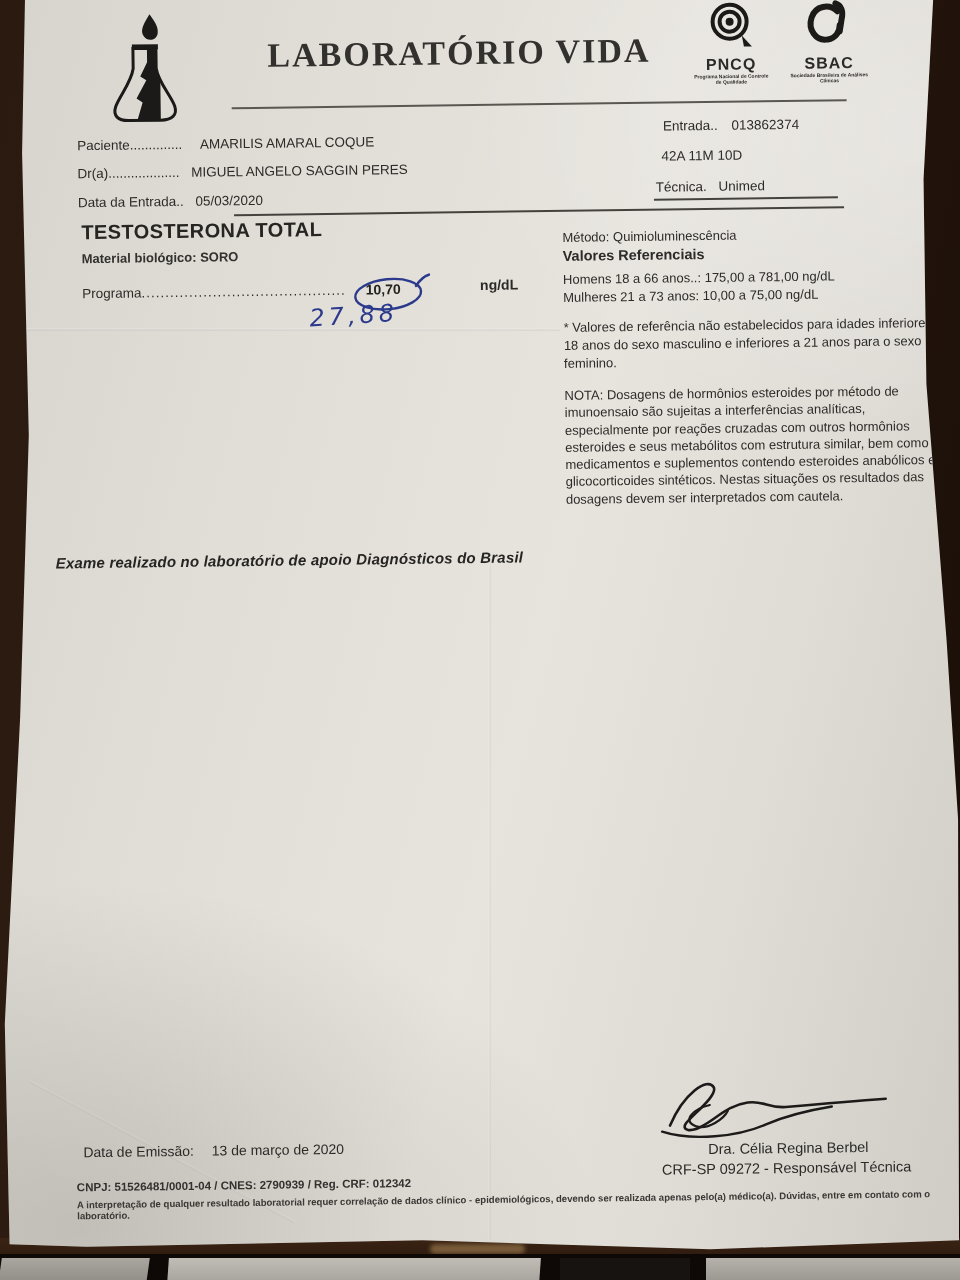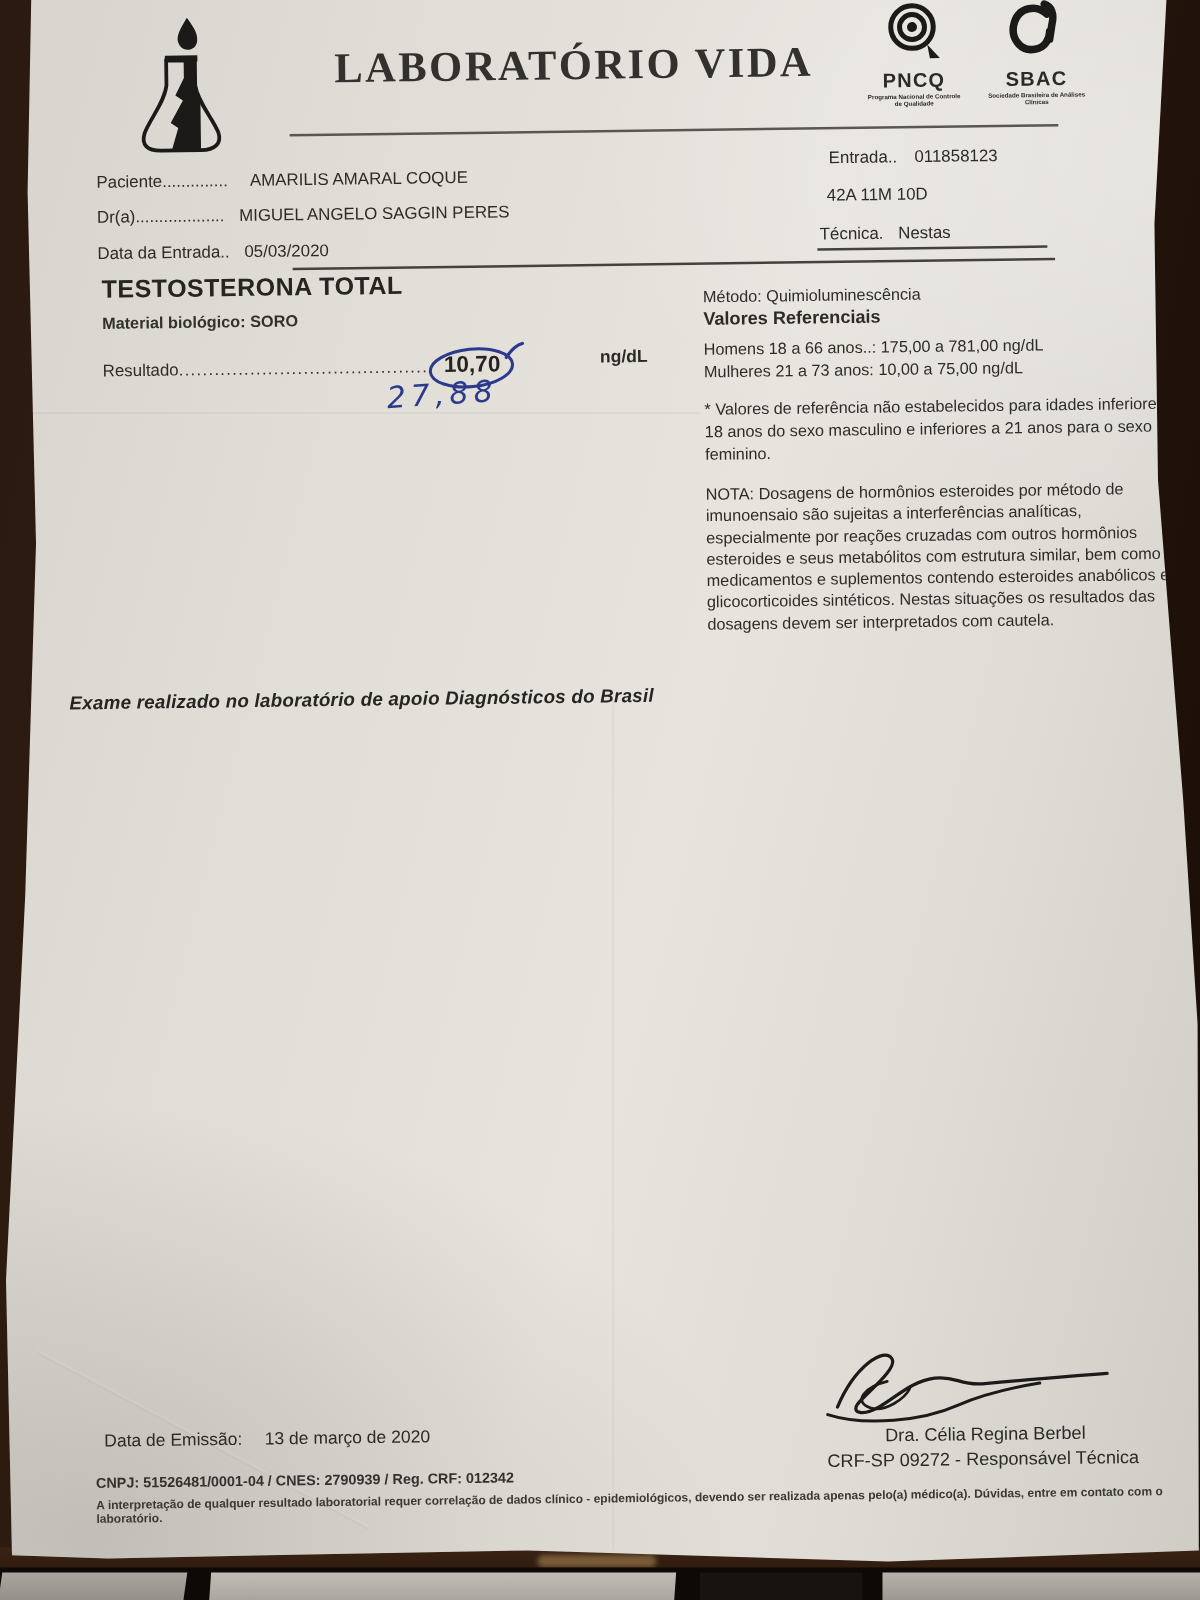--- a/index.html
+++ b/index.html
@@ -62,22 +62,22 @@
   .r-convenio{left:660px;top:182px;}.r-convenio .val{margin-left:8px;}
   .conv-rule{position:absolute;left:658px;top:201px;width:184px;height:1.6px;background:#45423e;}
   .entry-rule{position:absolute;left:238px;top:211px;width:610px;height:1.8px;background:#45423e;}
 
   
   .exam-title{position:absolute;left:85px;top:216px;font-size:20px;font-weight:bold;
               letter-spacing:.4px;color:#262522;}
   .material{position:absolute;left:85px;top:246px;font-size:13px;font-weight:bold;color:#33312e;}
   .result-row{position:absolute;left:85px;top:280px;font-size:13.5px;white-space:nowrap;}
   .result-dots{letter-spacing:1px;}
-  .result-val{position:relative;display:inline-block;font-weight:bold;font-size:18px;
-              margin-left:2px;padding:0 6px;color:#24231f;}
+  .result-val{position:relative;display:inline-block;font-weight:bold;font-size:14px;
+              margin-left:14px;padding:0 6px;color:#24231f;}
   .circle-svg{position:absolute;left:-10px;top:-11px;pointer-events:none;}
   .unit{position:absolute;left:483px;top:277px;font-size:14px;font-weight:bold;color:#2b2a27;}
   .handwritten{position:absolute;left:312px;top:300px;font-size:24px;color:#2c3a8c;
                font-style:italic;letter-spacing:4px;transform:rotate(-3deg);
                font-family:"DejaVu Sans",sans-serif;}
 
   .ref-col{position:absolute;left:566px;width:386px;font-size:13px;color:#2d2b28;}
   .method{top:231px;}
   .ref-title{top:249px;font-weight:bold;font-size:14.5px;}
   .ref-men{top:273px;white-space:nowrap;}
@@ -161,35 +161,35 @@
       <div class="row r-doctor">
         <span class="lbl">Dr(a)...................</span>
         <span class="val">MIGUEL ANGELO SAGGIN PERES</span>
       </div>
       <div class="row r-entrada">
         <span class="lbl">Data da Entrada..</span>
         <span class="val">05/03/2020</span>
       </div>
       <div class="row r-pedido">
         <span class="lbl">Entrada..</span>
-        <span class="val">011858123</span>
+        <span class="val">013862374</span>
       </div>
       <div class="row r-age">42A 11M 10D</div>
       <div class="row r-convenio">
         <span class="lbl">Técnica.</span>
-        <span class="val">Nestas</span>
+        <span class="val">Unimed</span>
       </div>
       <div class="conv-rule"></div>
       <div class="entry-rule"></div>
 
       <div class="exam-title">TESTOSTERONA TOTAL</div>
       <div class="material">Material biológico: SORO</div>
 
       <div class="result-row">
-        <span>Resultado</span><span class="result-dots">...........................................</span><span class="result-val">
+        <span>Programa</span><span class="result-dots">...........................................</span><span class="result-val">
           <span>10,70</span>
           <svg class="circle-svg" width="92" height="46" viewBox="0 0 92 46">
             <ellipse cx="38" cy="24" rx="33" ry="15" fill="none" stroke="#2c3a8c" stroke-width="2.4" transform="rotate(-5 38 24)"></ellipse>
             <path d="M66 16 C70 10 75 6 79 5" fill="none" stroke="#2c3a8c" stroke-width="2.6" stroke-linecap="round"></path>
           </svg>
         </span>
       </div>
       <div class="unit">ng/dL</div>
       <div class="handwritten">27,88</div>
 

